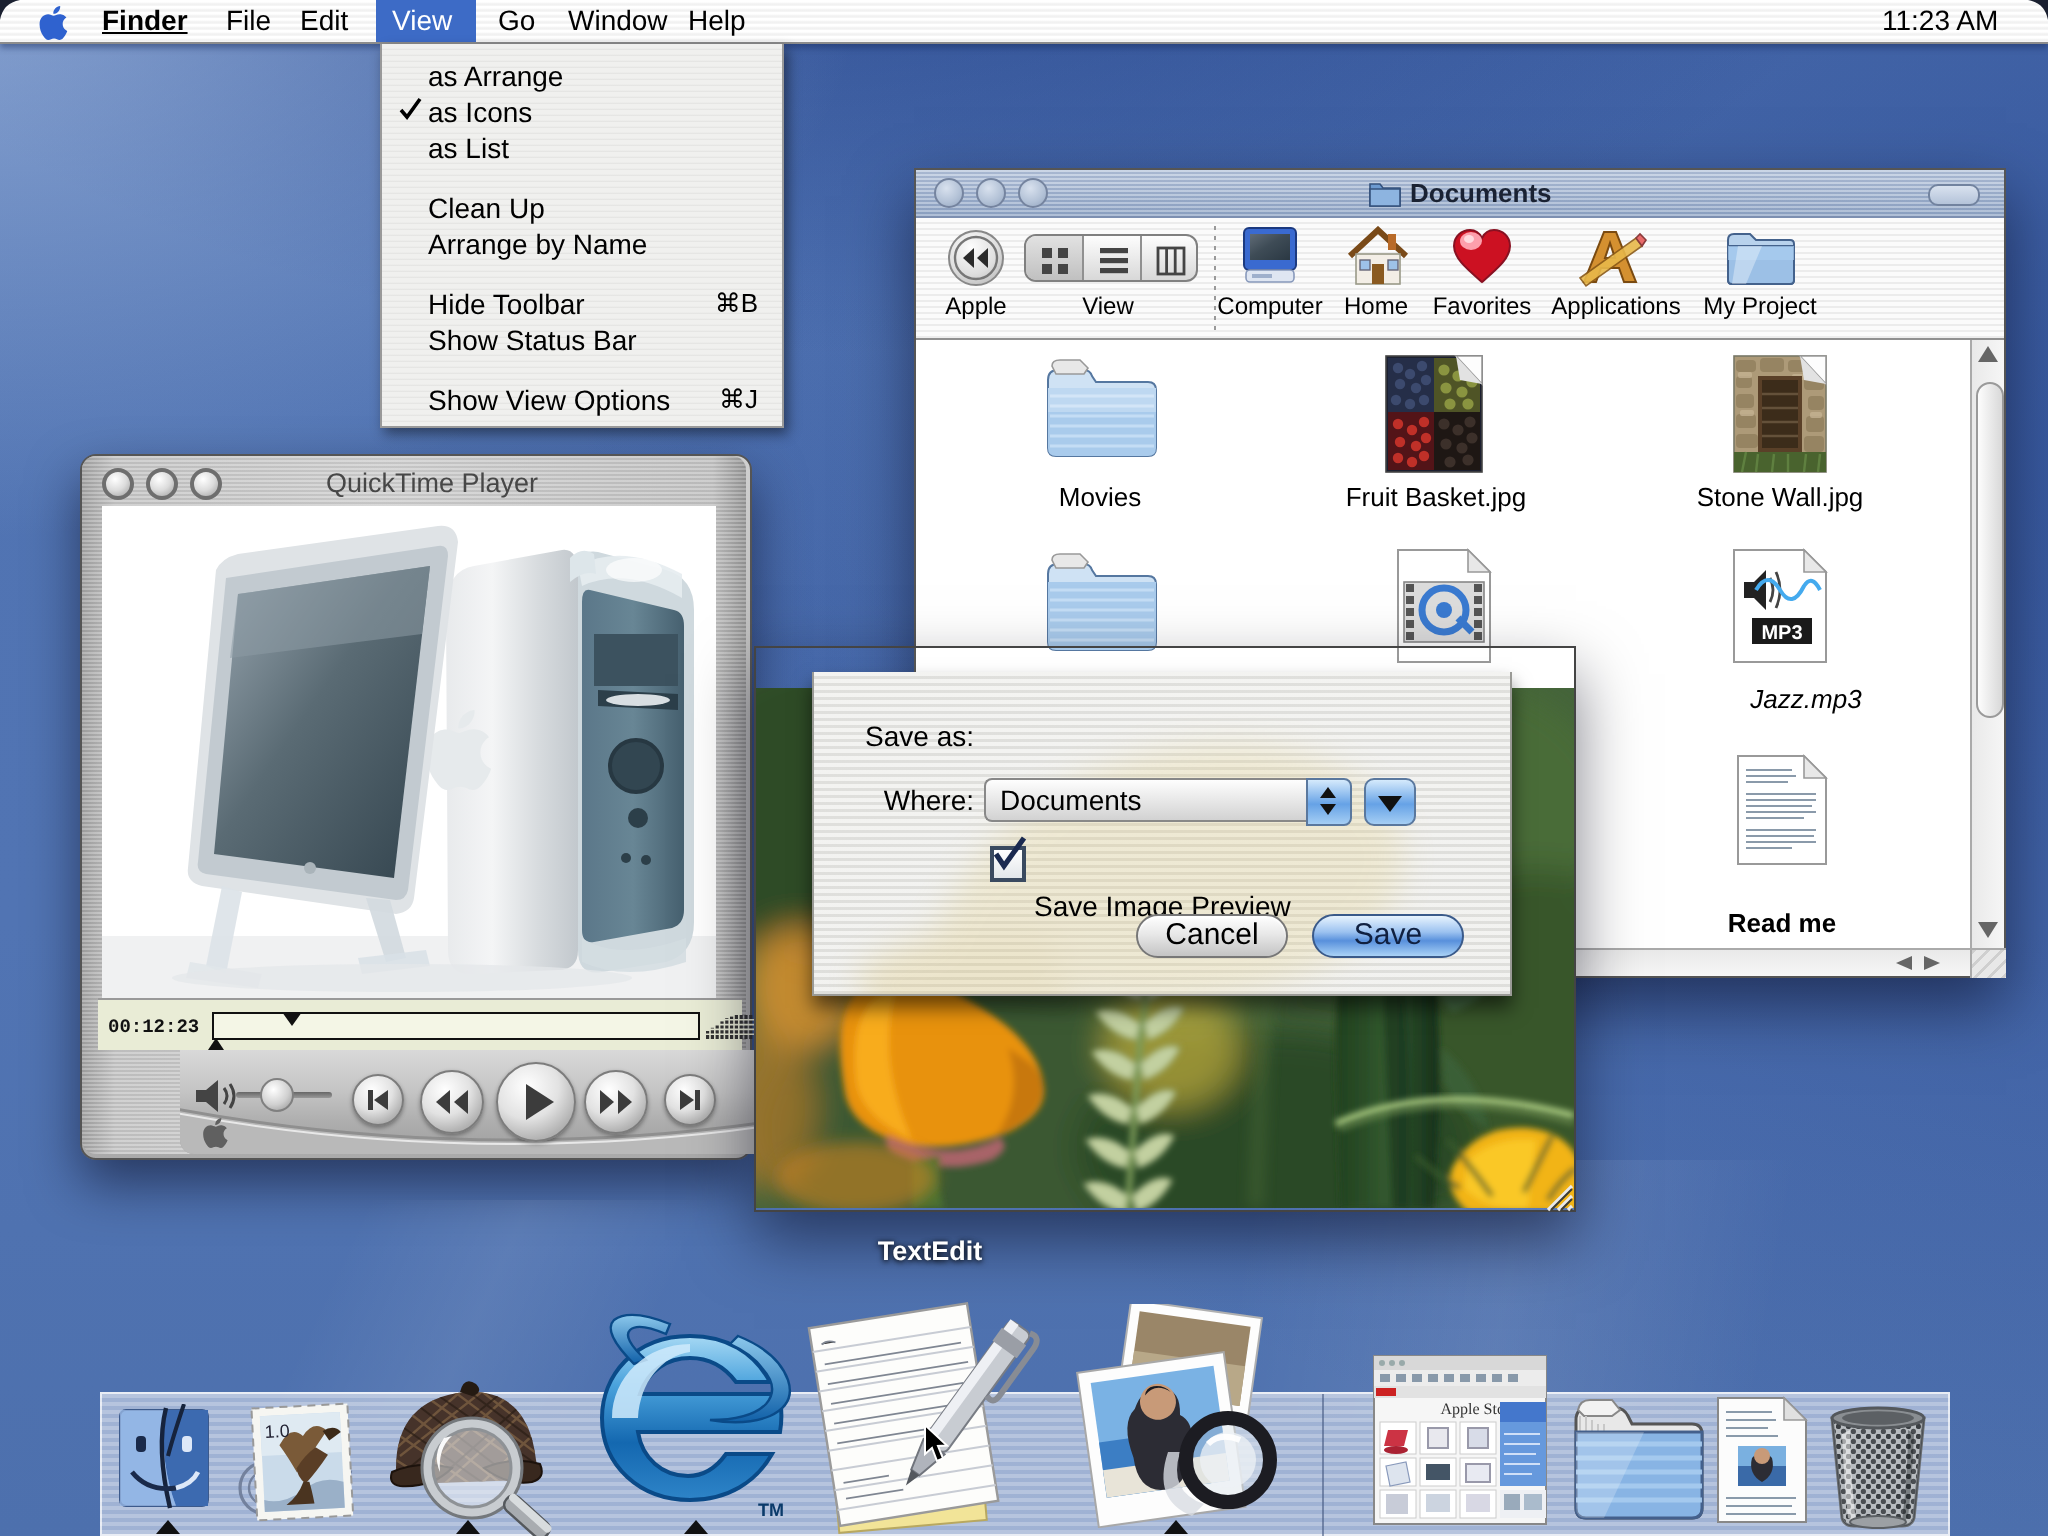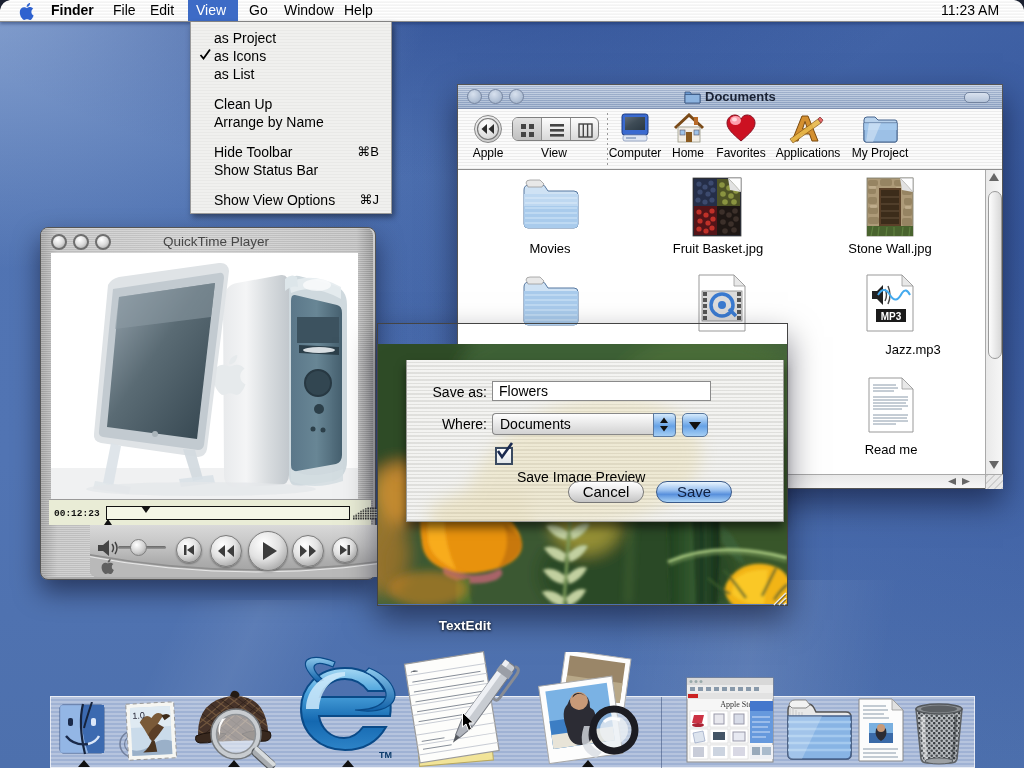--- a/index.html
+++ b/index.html
@@ -430,41 +430,41 @@
 
    <svg class="abs" style="left:406px;top:103px;" width="52" height="60" viewBox="0 0 52 60">
      <path d="M3 2 L38 2 L49 13 L49 58 L3 58 Z" fill="#fff" stroke="#999" stroke-width="1"></path>
      <path d="M38 2 L49 13 L38 13 Z" fill="#e8e8e8" stroke="#999" stroke-width="0.8"></path>
      <path d="M8 18 L13 18 L19 12 L19 32 L13 26 L8 26 Z" fill="#222"></path>
      <path d="M21 16 Q24 22 21 28 M24 13 Q28 22 24 31" stroke="#444" stroke-width="1.4" fill="none"></path>
      <path d="M14 22 Q20 12 26 22 Q32 32 38 20 Q42 14 46 22" stroke="#44aaee" stroke-width="2" fill="none"></path>
      <rect x="12" y="36" width="30" height="13" fill="#1a1a1a"></rect>
      <text x="27" y="46.5" font-size="10" font-weight="bold" fill="#fff" text-anchor="middle" font-family="Liberation Sans">MP3</text>
    </svg>
-   <div class="lbl" style="left:412px;top:172px;width:86px;font-size:13px;">Jazz.mp3</div>
+   <div class="lbl" style="left:402px;top:172px;width:86px;font-size:13px;font-style:italic;">Jazz.mp3</div>
 
    <svg class="abs" style="left:408px;top:206px;" width="50" height="58" viewBox="0 0 50 58">
      <path d="M3 2 L36 2 L47 13 L47 56 L3 56 Z" fill="#fff" stroke="#999" stroke-width="1"></path>
      <path d="M36 2 L47 13 L36 13 Z" fill="#e8e8e8" stroke="#999" stroke-width="0.8"></path>
      <g stroke="#8a9aaa" stroke-width="1">
       <line x1="7" y1="9" x2="30" y2="9"></line>
           <line x1="7" y1="12" x2="32" y2="12"></line>
           <line x1="7" y1="15" x2="28" y2="15"></line>
       <line x1="7" y1="21" x2="42" y2="21"></line>
           <line x1="7" y1="24" x2="42" y2="24"></line>
           <line x1="7" y1="27" x2="40" y2="27"></line>
           <line x1="7" y1="30" x2="42" y2="30"></line>
           <line x1="7" y1="33" x2="36" y2="33"></line>
       <line x1="7" y1="39" x2="42" y2="39"></line>
           <line x1="7" y1="42" x2="41" y2="42"></line>
           <line x1="7" y1="45" x2="42" y2="45"></line>
           <line x1="7" y1="48" x2="30" y2="48"></line>
      </g>
    </svg>
-   <div class="lbl" style="left:396px;top:272px;width:74px;font-size:13px;">Read me</div>
+   <div class="lbl" style="left:396px;top:284px;width:74px;font-size:13px;font-weight:bold;">Read me</div>
  </div>
  <div id="vscroll" class="abs" style="left:527px;top:85px;width:16px;height:304px;background:linear-gradient(90deg,#e9e9e9,#f6f6f6);border-left:1px solid #aaa;">
    <svg class="abs" style="left:2px;top:2px;" width="12" height="10" viewBox="0 0 12 10">
         <path d="M6 1 L11 9 L1 9 Z" fill="#666"></path>
       </svg>
    <div class="abs" style="left:1.5px;top:21px;width:12px;height:166px;border-radius:7px;background:linear-gradient(90deg,#fdfdfd,#d8d8d8);border:1px solid #9a9a9a;"></div>
    <svg class="abs" style="left:2px;top:290px;" width="12" height="10" viewBox="0 0 12 10">
         <path d="M6 9 L11 1 L1 1 Z" fill="#666"></path>
       </svg>
  </div>
@@ -572,30 +572,29 @@
  </div>
  <svg class="abs" style="left:392px;top:265px;" width="17" height="17" viewBox="0 0 17 17">
    <g stroke="#e8e8e8" stroke-width="1.6">
         <path d="M4 16 L16 4 M9 16 L16 9 M14 16 L16 14"></path>
       </g>
    <g stroke="#3c3c34" stroke-width="1">
         <path d="M5.5 16 L16 5.5 M10.5 16 L16 10.5 M15.5 16 L16 15.5"></path>
       </g>
  </svg>
 
- <div id="sheet" class="abs" style="left:28px;top:36px;width:348px;height:161px;
- background:repeating-linear-gradient(180deg,rgba(244,244,242,0.9) 0 2px,rgba(222,222,219,0.9) 2px 3.5px),linear-gradient(#ecece9,#e4e4e1);border:1px solid #9a9a96;border-top:none;box-shadow:0 6px 9px rgba(0,0,0,0.55);overflow:hidden;padding-left:28px;">
+ <div id="sheet" class="abs" style="left:28px;top:12px;width:348px;height:161px;
+ background:repeating-linear-gradient(180deg,rgba(244,244,242,0.9) 0 2px,rgba(222,222,219,0.9) 2px 3.5px),linear-gradient(#ecece9,#e4e4e1);border:1px solid #9a9a96;border-top:none;box-shadow:0 6px 9px rgba(0,0,0,0.55);overflow:hidden;">
   <svg class="abs" style="left:0;top:0;" width="348" height="161" viewBox="0 0 348 161">
     <g opacity="0.22" filter="url(#b8)">
       <path d="M60 130 Q90 60 170 40 Q240 26 280 60 Q310 90 280 130 Q230 170 150 166 Q80 160 60 130 Z" fill="#e0c870"></path>
       <path d="M20 150 Q60 120 120 130 L130 175 L30 175 Z" fill="#d8b850"></path>
     </g>
   </svg>
   <div class="abs" style="left:22px;top:24px;width:58px;text-align:right;font-size:14px;color:#000;">Save as:</div>
-  <div class="abs" style="left:85px;top:21px;width:211px;height:18px;background:#fff;border:1px solid #8a8a8a;font-size:14px;padding-left:6px;line-height:18px;">Flowers</div>
   <div class="abs" style="left:28px;top:56px;width:52px;text-align:right;font-size:14px;color:#000;">Where:</div>
   <div class="abs" style="left:85px;top:53px;width:160px;height:20px;background:linear-gradient(#fefefe,#d2d2d2);border:1px solid #888;border-radius:4px 0 0 4px;border-right:none;font-size:14px;padding-left:7px;line-height:20px;">Documents</div>
   <div class="abs" style="left:246px;top:53px;width:21px;height:22px;background:linear-gradient(#d5eafc,#66a2e6 55%,#a5cef4);border:1px solid #5a789e;border-radius:0 4px 4px 0;">
     <svg class="abs" style="left:4px;top:3px;" width="12" height="15" viewBox="0 0 12 15">
           <path d="M6 0.5 L10 6 L2 6 Z" fill="#111"></path>
           <path d="M6 14.5 L10 9 L2 9 Z" fill="#111"></path>
         </svg>
   </div>
   <div class="abs" style="left:275px;top:53px;width:24px;height:22px;background:linear-gradient(#d5eafc,#66a2e6 55%,#a5cef4);border:1px solid #5a789e;border-radius:5px;">
     <svg class="abs" style="left:5px;top:7px;" width="14" height="10" viewBox="0 0 14 10">
@@ -846,35 +845,35 @@
 <div class="tri" style="left:582px;"></div>
 
 <div class="abs" style="left:400px;top:618px;width:130px;text-align:center;font-size:13.5px;font-weight:bold;color:#fff;text-shadow:0 1px 3px rgba(0,0,0,0.8),0 0 2px rgba(0,0,0,0.5);">TextEdit</div>
 
 <svg class="abs" style="left:461px;top:712px;" width="17" height="20" viewBox="0 0 17 20">
   <path d="M1.5 0.5 L1.5 15 L5 12 L7.5 18.5 L10.5 17.2 L8 11 L12.5 10.8 Z" fill="#000" stroke="#fff" stroke-width="1"></path>
 </svg>
 
 <div id="menubar" class="abs">
  <div id="viewhl" class="abs"></div>
- <div class="mi" style="left:51px;font-weight:bold;">Finder</div>
+ <div class="mi" style="left:51px;font-weight:bold;text-decoration:underline;">Finder</div>
  <div class="mi" style="left:113px;">File</div>
  <div class="mi" style="left:150px;">Edit</div>
  <div class="mi" style="left:196px;color:#fff;">View</div>
  <div class="mi" style="left:249px;">Go</div>
  <div class="mi" style="left:284px;">Window</div>
  <div class="mi" style="left:344px;">Help</div>
  <div id="clock" class="abs">11:23 AM</div>
  <svg class="abs" style="left:19px;top:2.5px;" width="15" height="17" viewBox="0 0 790 1000">
   <path d="M788.1 340.9c-5.8 4.5-108.2 62.2-108.2 190.5 0 148.4 130.3 200.9 134.2 202.2-.6 3.2-20.7 71.9-68.7 141.9-42.8 61.6-87.5 123.1-155.5 123.1s-85.5-39.5-164-39.5c-76.5 0-103.7 40.8-165.9 40.8s-105.6-57-155.5-127C46.7 790.7 0 663 0 541.8c0-194.4 126.4-297.5 250.8-297.5 66.1 0 121.2 43.4 162.7 43.4 39.5 0 101.1-46 176.3-46 28.5 0 130.9 2.6 198.3 99.2zm-234-181.5c31.1-36.9 53.1-88.1 53.1-139.3 0-7.1-.6-14.3-1.9-20.1-50.6 1.9-110.8 33.7-147.1 75.8-28.5 32.4-55.1 83.6-55.1 135.5 0 7.8 1.3 15.6 1.9 18.1 3.2.6 8.4 1.3 13.6 1.3 45.4 0 102.5-30.4 135.5-71.3z" fill="#2f62cf"></path>
  </svg>
 </div>
 
 <div id="vmenu" class="abs">
- <div class="it" style="top:7px;">as Project</div>
+ <div class="it" style="top:7px;">as Arrange</div>
  <div class="it" style="top:25px;">as Icons</div>
  <svg class="abs" style="left:8px;top:26px;" width="13" height="13" viewBox="0 0 13 13">
       <path d="M1.5 7 L4.5 10.5 L11 1.5" stroke="#000" stroke-width="1.8" fill="none"></path>
     </svg>
  <div class="it" style="top:43px;">as List</div>
  <div class="it" style="top:73px;">Clean Up</div>
  <div class="it" style="top:91px;">Arrange by Name</div>
  <div class="it" style="top:121px;">Hide Toolbar</div>
  <div class="sc" style="top:121px;">⌘B</div>
  <div class="it" style="top:139px;">Show Status Bar</div>

